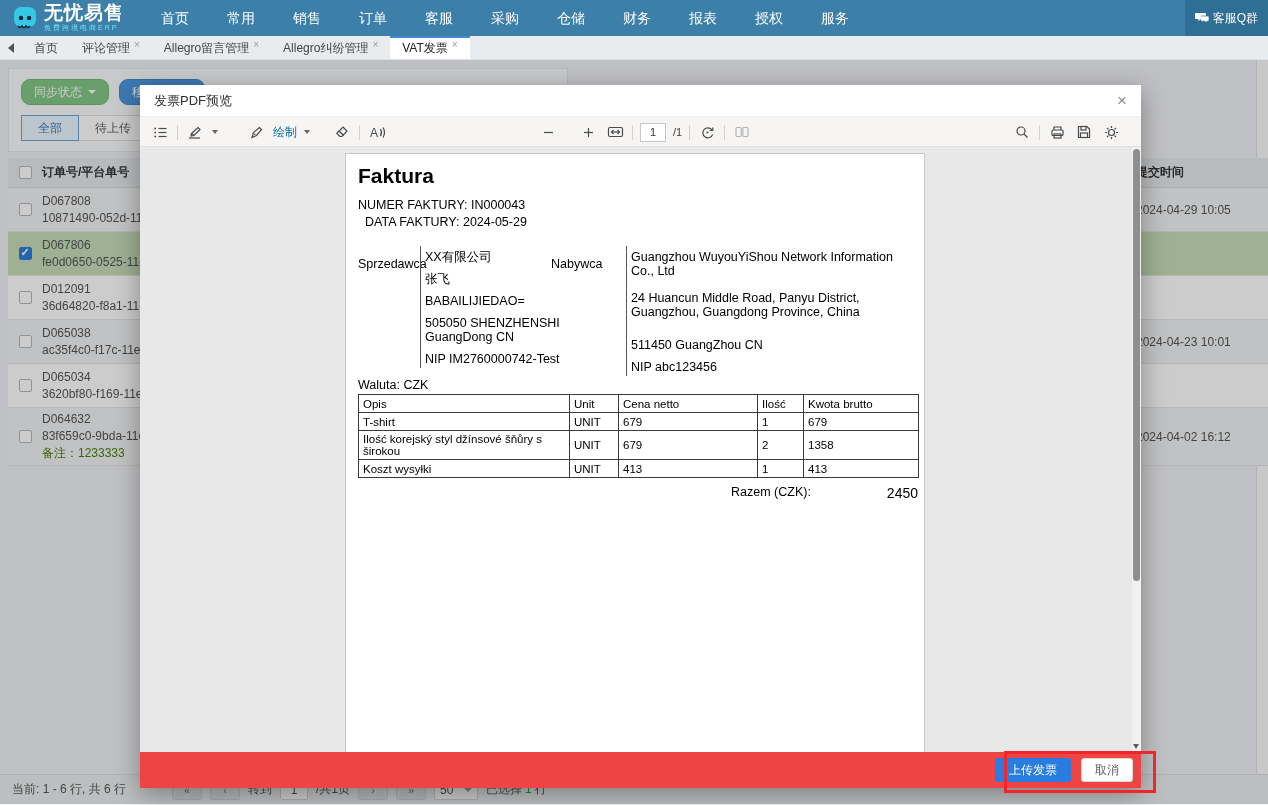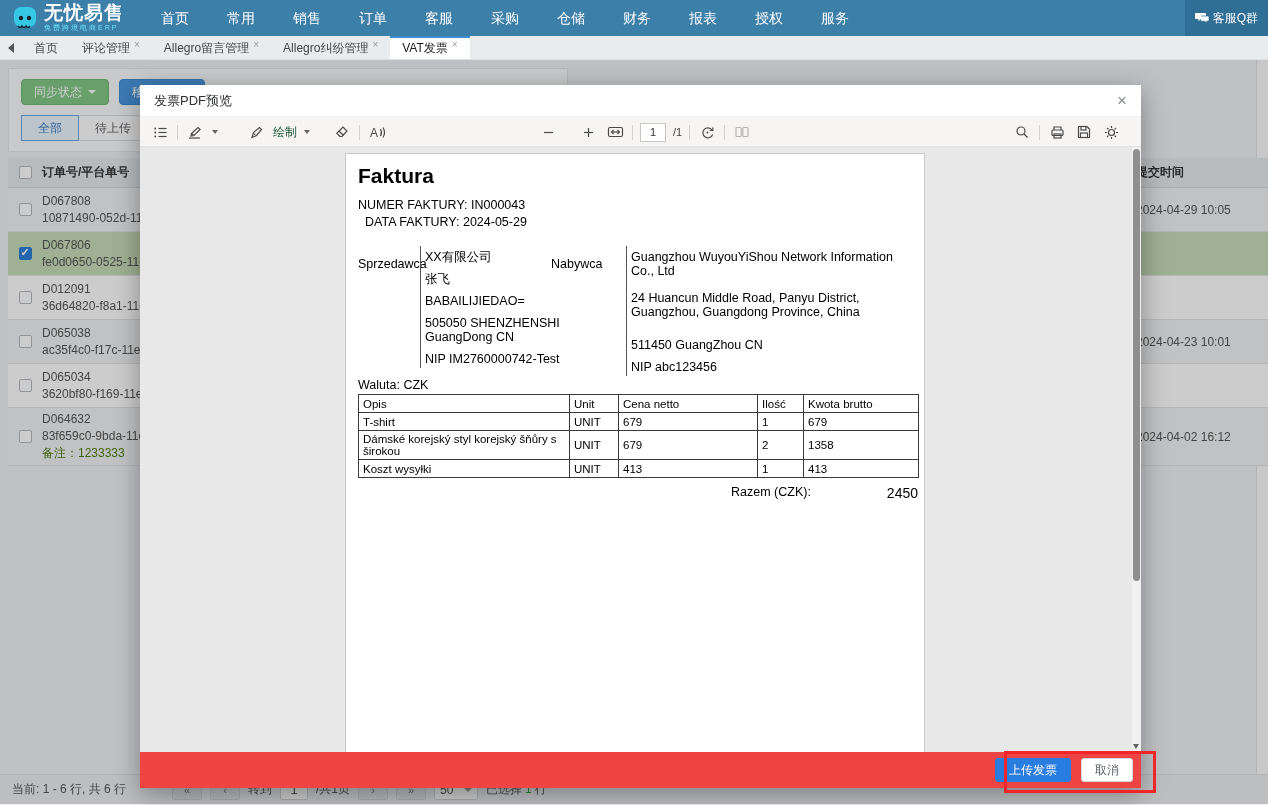--- a/index.html
+++ b/index.html
@@ -29,21 +29,21 @@
   .tab .x::before { content:"×"; }
   .tab.active { background:#fff; border-top:2px solid #3e8ed0; color:#222; }
 
   
   .workspace { position:relative; width:1268px; height:744px; }
   .content { position:absolute; inset:0; background:#f0f2f5; }
   .page-scroll-strip { position:absolute; right:0; top:0; bottom:0; width:12px; background:#fafafa; border-left:1px solid #e2e2e2; }
 
   .panel { position:absolute; left:8px; top:8px; width:560px; height:84px; background:#fbfcfd; border:1px solid #e4e7ec; }
   .btn-row { display:flex; gap:10px; padding:10px 0 0 12px; }
-  .btn { font-size:12px; height:26px; line-height:24px; padding:0 12px; border-radius:4px; border:1px solid transparent; cursor:pointer; white-space:nowrap; }
+  .btn { font-size:12px; height:26px; line-height:24px; padding:0 12px; border-radius:9px; border:1px solid transparent; cursor:pointer; white-space:nowrap; }
   .btn-green { background:#82c785; border-color:#74b877; color:#fff; display:flex; align-items:center; gap:6px; }
   .btn-green .caret { width:0;height:0;border-left:4px solid transparent;border-right:4px solid transparent;border-top:4px solid #fff; }
   .btn-blue { background:#4b98e0; border-color:#4089cf; color:#fff; }
   .filter-row { display:flex; padding:10px 0 0 12px; }
   .fbtn { font-size:12px; height:26px; line-height:24px; padding:0 16px; background:#fff; border:1px solid #dcdfe6; color:#606266; cursor:pointer; }
   .fbtn + .fbtn { border-left:none; }
   .fbtn.active { background:#ecf5ff; border:1px solid #6fa5dc; color:#3a7bbf; }
 
   .otable { position:absolute; left:8px; top:98px; right:0; }
   .thead { position:relative; height:30px; background:#e7eaed; border-bottom:1px solid #d8dbde; display:flex; align-items:center; font-size:12px; font-weight:bold; color:#333; }
@@ -80,21 +80,21 @@
   .modal-close::before { content:"×"; }
 
   .pdf-toolbar { position:relative; height:30px; background:#f6f5f4; border-bottom:1px solid #e3e1e0; }
   .tgroup { position:absolute; top:0; height:30px; display:flex; align-items:center; gap:7px; }
   .tg-left { left:10px; } .tg-center { left:398px; } .tg-right { right:20px; }
   .ticon { width:20px; height:20px; display:flex; align-items:center; justify-content:center; color:#4a4a4a; cursor:pointer; }
   .ticon svg { stroke:#4a4a4a; fill:none; stroke-width:1.2; }
   .ticon.dim svg { stroke:#b5b5b5; }
   .tdivider { width:1px; height:15px; background:#d4d2d0; }
   .tcaret { width:0;height:0;border-left:3.5px solid transparent;border-right:3.5px solid transparent;border-top:4px solid #666; cursor:pointer; }
-  .tlabel { font-size:12px; color:#14532d; cursor:pointer; }
+  .tlabel { font-size:12px; color:#0369a1; cursor:pointer; }
   .page-input { width:26px; height:19px; border:1px solid #c8c6c4; background:#fff; text-align:center; font-size:11px; color:#333; font-family:"Liberation Sans",sans-serif; }
   .page-total { font-size:11px; color:#3f3f3f; }
 
   .pdf-body { position:relative; flex:1; background:#e9e8e8; overflow:hidden; }
   .pdf-scroll { position:absolute; right:0; top:0; bottom:0; width:9px; background:#f1f1f1; }
   .pdf-thumb { position:absolute; right:1px; top:2px; width:7px; height:432px; background:#8f8f8f; border-radius:4px; }
   .pdf-down-arrow { position:absolute; right:0; bottom:1px; width:9px; height:9px; }
   .pdf-down-arrow::before { content:""; position:absolute; left:1px; top:2px; width:0; height:0; border-left:3.5px solid transparent; border-right:3.5px solid transparent; border-top:5px solid #5f5f5f; }
 
   .pdf-page { position:absolute; left:205px; top:6px; width:580px; height:640px; background:#fff; border:1px solid #c9c9c9; color:#000000; }
@@ -475,21 +475,21 @@
               <th class="c-kwota">Kwota brutto</th>
             </tr>
             <tr>
               <td>T-shirt</td>
                   <td>UNIT</td>
                   <td>679</td>
                   <td>1</td>
                   <td>679</td>
             </tr>
             <tr>
-              <td>Dámské korejský styl korejský šňůry s širokou</td>
+              <td>Ilość korejský styl džínsové šňůry s širokou</td>
                   <td>UNIT</td>
                   <td>679</td>
                   <td>2</td>
                   <td>1358</td>
             </tr>
             <tr>
               <td>Koszt wysyłki</td>
                   <td>UNIT</td>
                   <td>413</td>
                   <td>1</td>

